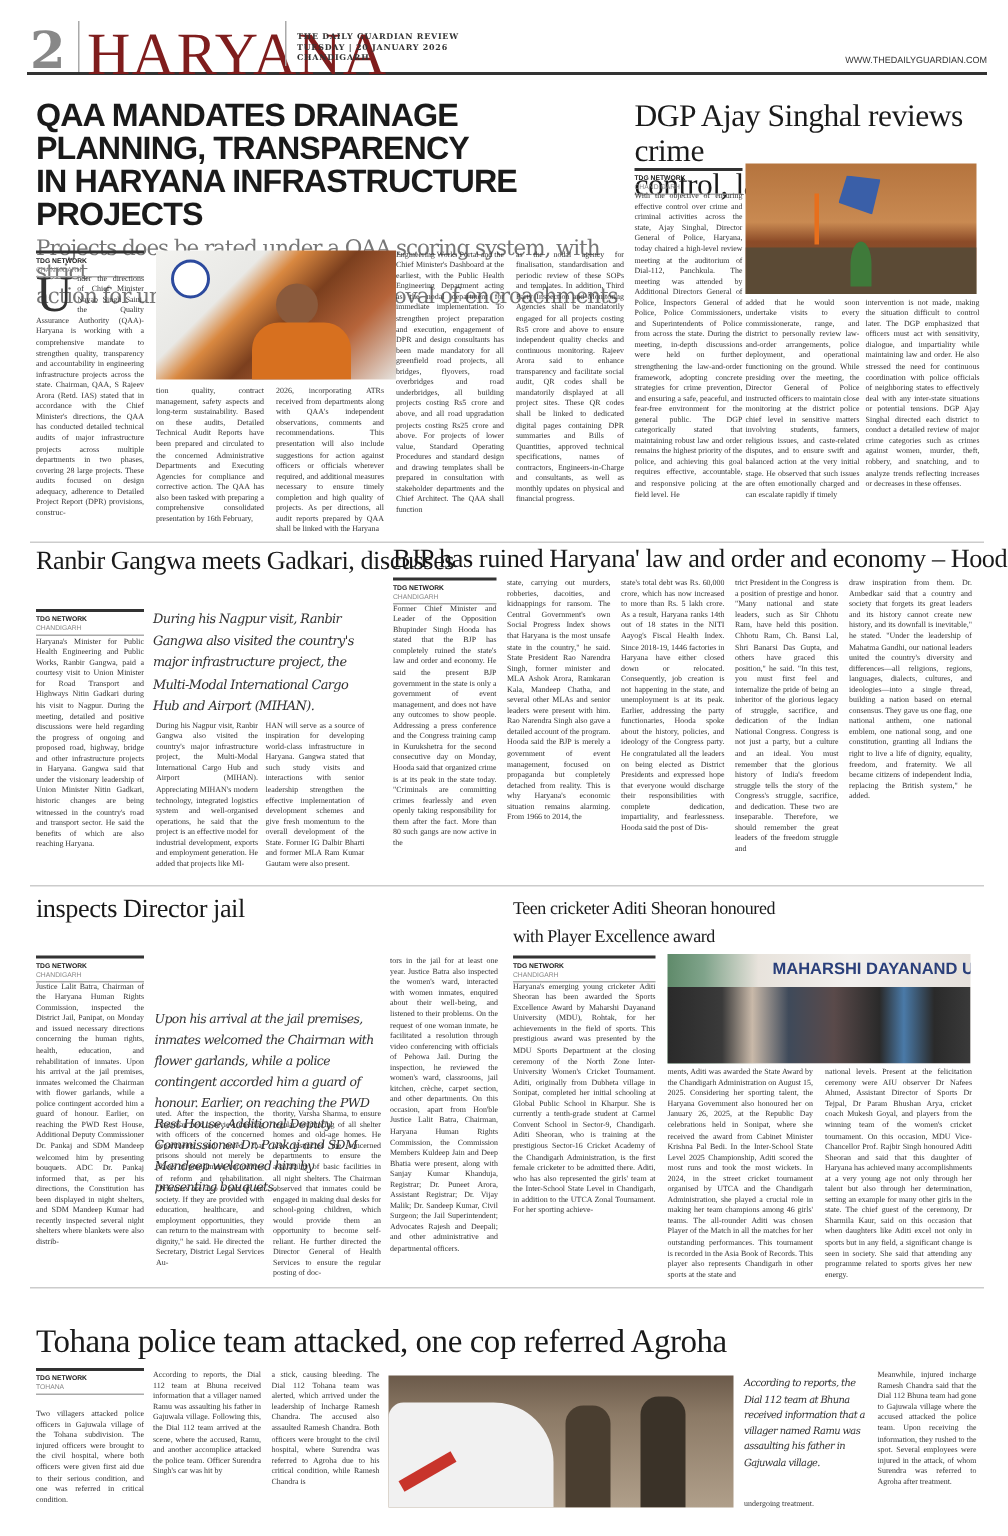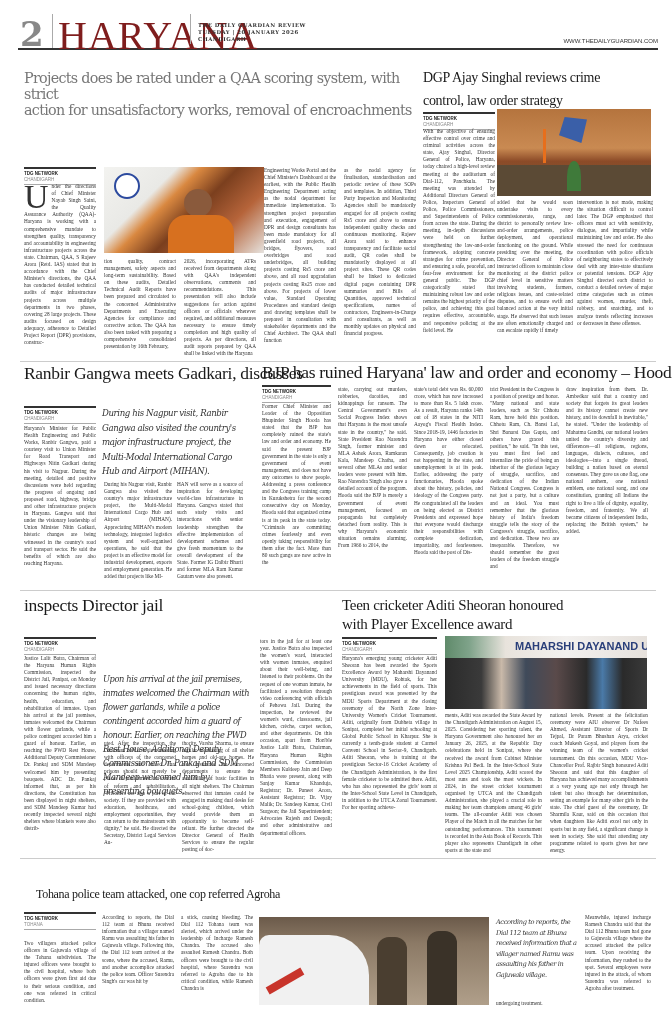--- a/index.html
+++ b/index.html
@@ -32,20 +32,24 @@
   <div class="vline" style="left:172px;top:4px;height:30px"></div>
   <div class="meta">
     <div>THE DAILY GUARDIAN REVIEW</div>
     <div>TUESDAY | 20 JANUARY 2026</div>
     <div>CHANDIGARH</div>
   </div>
   <span class="url">WWW.THEDAILYGUARDIAN.COM</span>
 </div>
 
 <div class="abs" style="left:24px;top:66px;width:395px">
+  <div class="h-bold" style="font-size:21.5px;line-height:22px">
+    <div>QAA MANDATES DRAINAGE PLANNING, TRANSPARENCY</div>
+    <div>IN HARYANA INFRASTRUCTURE PROJECTS</div>
+  </div>
   <div class="deck" style="font-size:14.3px;line-height:16px;margin-top:4px">
     <div>Projects does be rated under a QAA scoring system, with strict</div>
     <div>action for unsatisfactory works, removal of encroachments</div>
   </div>
 </div>
 <div class="abs byline" style="left:24px;top:167px;width:72px">
   <span>TDG NETWORK</span>
   <span class="loc">CHANDIGARH</span>
 </div>
 <div class="abs col" style="left:24px;top:183px;width:72px;height:175px">
@@ -55,21 +59,21 @@
 <div class="abs photo" style="left:104px;top:167px;width:160px;height:86px;background:linear-gradient(135deg,#f3f3f0 0%,#e9e9e6 30%,#d98840 40%,#7b3f1e 55%,#b6643a 75%,#e6e3df 100%)">
   <div class="abs" style="left:10px;top:6px;width:26px;height:26px;border-radius:50%;border:2px solid #2c4a9e;background:#fff"></div>
   <div class="abs" style="left:80px;top:22px;width:28px;height:28px;border-radius:50%;background:#8a5a3c"></div>
   <div class="abs" style="left:64px;top:48px;width:66px;height:38px;background:#d7701f;border-radius:18px 18px 0 0"></div>
 </div>
 <div class="abs col" style="left:104px;top:258px;width:72px;height:100px">tion quality, contract management, safety aspects and long-term sustainability. Based on these audits, Detailed Technical Audit Reports have been prepared and circulated to the concerned Administrative Departments and Executing Agencies for compliance and corrective action. The QAA has also been tasked with preparing a comprehensive consolidated presentation by 16th February,</div>
 <div class="abs col" style="left:184px;top:258px;width:72px;height:100px">2026, incorporating ATRs received from departments along with QAA's independent observations, comments and recommendations. This presentation will also include suggestions for action against officers or officials wherever required, and additional measures necessary to ensure timely completion and high quality of projects. As per directions, all audit reports prepared by QAA shall be linked with the Haryana</div>
 <div class="abs col" style="left:264px;top:167px;width:72px;height:191px">Engineering Works Portal and the Chief Minister's Dashboard at the earliest, with the Public Health Engineering Department acting as the nodal department for immediate implementation. To strengthen project preparation and execution, engagement of DPR and design consultants has been made mandatory for all greenfield road projects, all bridges, flyovers, road overbridges and road underbridges, all building projects costing Rs5 crore and above, and all road upgradation projects costing Rs25 crore and above. For projects of lower value, Standard Operating Procedures and standard design and drawing templates shall be prepared in consultation with stakeholder departments and the Chief Architect. The QAA shall function</div>
 <div class="abs col" style="left:344px;top:167px;width:72px;height:191px">as the nodal agency for finalisation, standardisation and periodic review of these SOPs and templates. In addition, Third Party Inspection and Monitoring Agencies shall be mandatorily engaged for all projects costing Rs5 crore and above to ensure independent quality checks and continuous monitoring. Rajeev Arora said to enhance transparency and facilitate social audit, QR codes shall be mandatorily displayed at all project sites. These QR codes shall be linked to dedicated digital pages containing DPR summaries and Bills of Quantities, approved technical specifications, names of contractors, Engineers-in-Charge and consultants, as well as monthly updates on physical and financial progress.</div>
 
-<div class="abs h-serif" style="left:423px;top:66px;width:245px;font-size:14px;line-height:23px">
+<div class="abs h-serif" style="left:423px;top:66px;width:245px;font-size:21px;line-height:23px">
   <div>DGP Ajay Singhal reviews crime</div>
   <div>control, law order strategy</div>
 </div>
 <div class="abs byline" style="left:423px;top:112px;width:72px">
   <span>TDG NETWORK</span>
   <span class="loc">CHANDIGARH</span>
 </div>
 <div class="abs col" style="left:423px;top:128px;width:72px;height:230px">With the objective of ensuring effective control over crime and criminal activities across the state, Ajay Singhal, Director General of Police, Haryana, today chaired a high-level review meeting at the auditorium of Dial-112, Panchkula. The meeting was attended by Additional Directors General of Police, Inspectors General of Police, Police Commissioners, and Superintendents of Police from across the state. During the meeting, in-depth discussions were held on further strengthening the law-and-order framework, adopting concrete strategies for crime prevention, and ensuring a safe, peaceful, and fear-free environment for the general public. The DGP categorically stated that maintaining robust law and order remains the highest priority of the police, and achieving this goal requires effective, accountable, and responsive policing at the field level. He</div>
 <div class="abs photo" style="left:497px;top:109px;width:154px;height:87px;background:linear-gradient(180deg,#b5743e 0%,#c98a52 45%,#8c4b28 60%,#6a5a3c 100%)">
   <div class="abs" style="left:62px;top:8px;width:28px;height:26px;background:#3a5fa8;clip-path:polygon(20% 0,100% 10%,80% 100%,0 70%)"></div>
@@ -113,39 +117,39 @@
 <div class="abs byline" style="left:24px;top:637px;width:72px">
   <span>TDG NETWORK</span>
   <span class="loc">CHANDIGARH</span>
 </div>
 <div class="abs col" style="left:24px;top:655px;width:72px;height:198px">Justice Lalit Batra, Chairman of the Haryana Human Rights Commission, inspected the District Jail, Panipat, on Monday and issued necessary directions concerning the human rights, health, education, and rehabilitation of inmates. Upon his arrival at the jail premises, inmates welcomed the Chairman with flower garlands, while a police contingent accorded him a guard of honour. Earlier, on reaching the PWD Rest House, Additional Deputy Commissioner Dr. Pankaj and SDM Mandeep welcomed him by presenting bouquets. ADC Dr. Pankaj informed that, as per his directions, the Constitution has been displayed in night shelters, and SDM Mandeep Kumar had recently inspected several night shelters where blankets were also distrib-</div>
 <div class="abs pull" style="left:103px;top:672px;width:148px;font-size:8.3px;line-height:14px">Upon his arrival at the jail premises, inmates welcomed the Chairman with flower garlands, while a police contingent accorded him a guard of honour. Earlier, on reaching the PWD Rest House, Additional Deputy Commissioner Dr. Pankaj and SDM Mandeep welcomed him by presenting bouquets.</div>
 <div class="abs col" style="left:104px;top:740px;width:72px;height:113px">uted. After the inspection, the Chairman held a review meeting with officers of the concerned departments and stated that prisons should not merely be places of punishment but centres of reform and rehabilitation. "Prisoners are also a part of our society. If they are provided with education, healthcare, and employment opportunities, they can return to the mainstream with dignity," he said. He directed the Secretary, District Legal Services Au-</div>
 <div class="abs col" style="left:182px;top:740px;width:72px;height:113px">thority, Varsha Sharma, to ensure regular monitoring of all shelter homes and old-age homes. He also instructed the concerned departments to ensure the availability of basic facilities in all night shelters. The Chairman observed that inmates could be engaged in making dual desks for school-going children, which would provide them an opportunity to become self-reliant. He further directed the Director General of Health Services to ensure the regular posting of doc-</div>
 <div class="abs col" style="left:260px;top:638px;width:72px;height:215px">tors in the jail for at least one year. Justice Batra also inspected the women's ward, interacted with women inmates, enquired about their well-being, and listened to their problems. On the request of one woman inmate, he facilitated a resolution through video conferencing with officials of Pehowa Jail. During the inspection, he reviewed the women's ward, classrooms, jail kitchen, crèche, carpet section, and other departments. On this occasion, apart from Hon'ble Justice Lalit Batra, Chairman, Haryana Human Rights Commission, the Commission Members Kuldeep Jain and Deep Bhatia were present, along with Sanjay Kumar Khanduja, Registrar; Dr. Puneet Arora, Assistant Registrar; Dr. Vijay Malik; Dr. Sandeep Kumar, Civil Surgeon; the Jail Superintendent; Advocates Rajesh and Deepali; and other administrative and departmental officers.</div>
 
-<div class="abs h-serif" style="left:342px;top:596px;width:326px;font-size:15px;line-height:19px">
+<div class="abs h-serif" style="left:342px;top:596px;width:326px;font-size:12px;line-height:19px">
   <div>Teen cricketer Aditi Sheoran honoured</div>
   <div>with Player Excellence award</div>
 </div>
 <div class="abs byline" style="left:342px;top:637px;width:95px">
   <span>TDG NETWORK</span>
   <span class="loc">CHANDIGARH</span>
 </div>
 <div class="abs col" style="left:342px;top:655px;width:95px;height:198px">Haryana's emerging young cricketer Aditi Sheoran has been awarded the Sports Excellence Award by Maharshi Dayanand University (MDU), Rohtak, for her achievements in the field of sports. This prestigious award was presented by the MDU Sports Department at the closing ceremony of the North Zone Inter-University Women's Cricket Tournament. Aditi, originally from Dubheta village in Sonipat, completed her initial schooling at Global Public School in Kharpur. She is currently a tenth-grade student at Carmel Convent School in Sector-9, Chandigarh. Aditi Sheoran, who is training at the prestigious Sector-16 Cricket Academy of the Chandigarh Administration, is the first female cricketer to be admitted there. Aditi, who has also represented the girls' team at the Inter-School State Level in Chandigarh, in addition to the UTCA Zonal Tournament. For her sporting achieve-</div>
 <div class="abs photo" style="left:445px;top:636px;width:202px;height:73px;background:linear-gradient(90deg,#5f8a6a 0%,#7fa38a 12%,#e8e3dc 30%,#f2f0ee 60%,#e6e1dc 100%)">
   <div class="abs" style="left:70px;top:4px;width:132px;font-family:'Liberation Sans',sans-serif;font-weight:bold;font-size:11px;color:#2a3f7a;white-space:nowrap;overflow:hidden">MAHARSHI DAYANAND UNI</div>
   <div class="abs" style="left:0;top:22px;width:202px;height:51px;background:linear-gradient(90deg,#2a2a2a 0%,#3a3a3a 18%,#c9b9a9 28%,#3f4a5a 40%,#5a4a4a 55%,#2a2a2a 70%,#4a7aa8 78%,#2a2a2a 88%,#3a3a3a 100%)"></div>
 </div>
 <div class="abs col" style="left:445px;top:712px;width:97px;height:141px">ments, Aditi was awarded the State Award by the Chandigarh Administration on August 15, 2025. Considering her sporting talent, the Haryana Government also honoured her on January 26, 2025, at the Republic Day celebrations held in Sonipat, where she received the award from Cabinet Minister Krishna Pal Bedi. In the Inter-School State Level 2025 Championship, Aditi scored the most runs and took the most wickets. In 2024, in the street cricket tournament organised by UTCA and the Chandigarh Administration, she played a crucial role in making her team champions among 46 girls' teams. The all-rounder Aditi was chosen Player of the Match in all the matches for her outstanding performances. This tournament is recorded in the Asia Book of Records. This player also represents Chandigarh in other sports at the state and</div>
 <div class="abs col" style="left:550px;top:712px;width:98px;height:141px">national levels. Present at the felicitation ceremony were AIU observer Dr Nafees Ahmed, Assistant Director of Sports Dr Tejpal, Dr Param Bhushan Arya, cricket coach Mukesh Goyal, and players from the winning team of the women's cricket tournament. On this occasion, MDU Vice-Chancellor Prof. Rajbir Singh honoured Aditi Sheoran and said that this daughter of Haryana has achieved many accomplishments at a very young age not only through her talent but also through her determination, setting an example for many other girls in the state. The chief guest of the ceremony, Dr Sharmila Kaur, said on this occasion that when daughters like Aditi excel not only in sports but in any field, a significant change is seen in society. She said that attending any programme related to sports gives her new energy.</div>
 
 <div class="rule" style="left:20px;top:858px;width:636px"></div>
 
-<div class="abs h-serif" style="left:36px;top:882px;width:500px;font-size:12px;line-height:24px;white-space:nowrap">Tohana police team attacked, one cop referred Agroha</div>
+<div class="abs h-serif" style="left:24px;top:882px;width:500px;font-size:22px;line-height:24px;white-space:nowrap">Tohana police team attacked, one cop referred Agroha</div>
 <div class="abs byline" style="left:24px;top:912px;width:72px">
   <span>TDG NETWORK</span>
   <span class="loc">TOHANA</span>
 </div>
 <div class="abs col" style="left:24px;top:940px;width:72px;height:70px">Two villagers attacked police officers in Gajuwala village of the Tohana subdivision. The injured officers were brought to the civil hospital, where both officers were given first aid due to their serious condition, and one was referred in critical condition.</div>
 <div class="abs col" style="left:102px;top:914px;width:72px;height:96px">According to reports, the Dial 112 team at Bhuna received information that a villager named Ramu was assaulting his father in Gajuwala village. Following this, the Dial 112 team arrived at the scene, where the accused, Ramu, and another accomplice attacked the police team. Officer Surendra Singh's car was hit by</div>
 <div class="abs col" style="left:181px;top:914px;width:72px;height:96px">a stick, causing bleeding. The Dial 112 Tohana team was alerted, which arrived under the leadership of Incharge Ramesh Chandra. The accused also assaulted Ramesh Chandra. Both officers were brought to the civil hospital, where Surendra was referred to Agroha due to his critical condition, while Ramesh Chandra is</div>
 <div class="abs photo" style="left:259px;top:917px;width:230px;height:88px;background:linear-gradient(180deg,#6b5a4a 0%,#8c7a66 30%,#b09f8a 100%)">
   <div class="abs" style="left:0;top:18px;width:110px;height:70px;background:#f1f1f1;border-radius:10px 40px 0 0"></div>
   <div class="abs" style="left:6px;top:60px;width:40px;height:8px;background:#c8342b;transform:rotate(-30deg)"></div>

